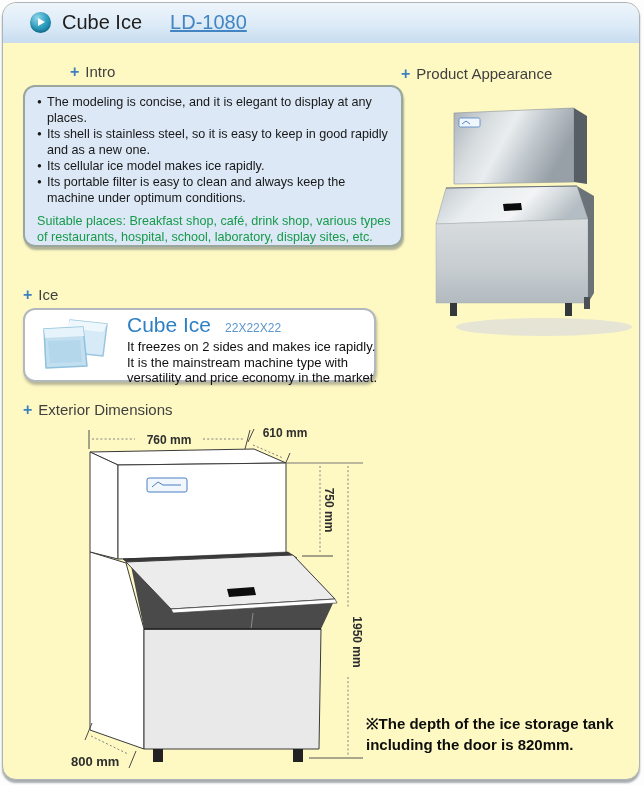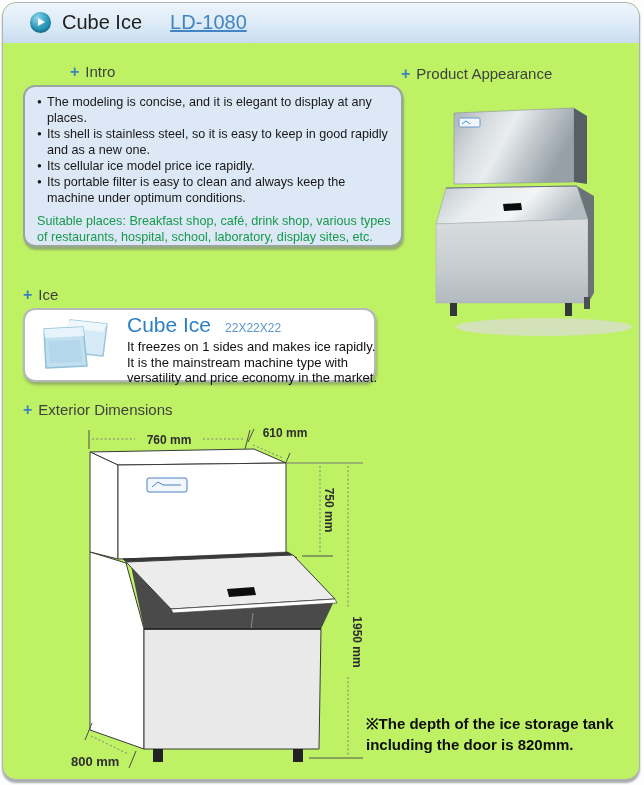--- a/index.html
+++ b/index.html
@@ -3,21 +3,21 @@
 <meta charset="utf-8">
 <style>
   html,body { margin:0; padding:0; }
   body {
     width:644px; height:785px; position:relative;
     background:#fdfdfd;
     font-family:"Liberation Sans", sans-serif;
   }
   .card {
     position:absolute; left:2px; top:2px; width:636px; height:776px;
-    background:#bef264;
+    background:#fef9c3;
     border:1px solid #aeb3b7;
     border-radius:14px;
     box-shadow:0 3px 2px #a9adb0;
     overflow:hidden;
   }
   
   .header {
     position:absolute; left:0; top:0; right:0; height:39px;
     background:linear-gradient(180deg,#eef5fb 0%, #ddebf7 55%, #c8ddf0 100%);
     border-bottom:1px solid #ccdcec;
@@ -87,21 +87,21 @@
   </div>
 
   <div class="sec-h" style="left:20px; top:60px;margin-left:47px;">
     <span class="plus">+</span><span>Intro</span>
   </div>
 
   <div class="intro-box">
     <ul class="bullets">
       <li>The modeling is concise, and it is elegant to display at any places.</li>
       <li>Its shell is stainless steel, so it is easy to keep in good rapidly and as a new one.</li>
-      <li>Its cellular ice model price ice rapidly.</li>
+      <li>Its cellular ice model makes ice rapidly.</li>
       <li>Its portable filter is easy to clean and always keep the machine under optimum conditions.</li>
     </ul>
     <div class="suitable">Suitable places: Breakfast shop, café, drink shop, various types of restaurants, hospital, school, laboratory, display sites, etc.</div>
   </div>
 
   <div class="sec-h" style="left:398px; top:62px;">
     <span class="plus">+</span><span>Product Appearance</span>
   </div>
 
   <svg class="product-figure" width="212" height="244" viewBox="0 0 212 244">
@@ -154,21 +154,21 @@
         <polygon points="8,12 47,10 51,49 10,51" fill="#c2dff0" stroke="#8fc0dc" stroke-width="1.5" stroke-linejoin="round"></polygon>
         <polygon points="8,12 47,10 48,19 9,21" fill="#e6f3fa"></polygon>
         <polygon points="12,24 44,23 46,45 14,46" fill="#aed3ea" opacity="0.7"></polygon>
       </svg>
     </div>
     <div class="ice-text">
       <div class="ice-title-row">
         <span class="ice-name">Cube Ice</span>
         <span class="ice-size">22X22X22</span>
       </div>
-      <div class="ice-desc">It freezes on 1 sides and makes ice rapidly. It is the mainstream machine type with versatility and price economy in the market.</div>
+      <div class="ice-desc">It freezes on 2 sides and makes ice rapidly. It is the mainstream machine type with versatility and price economy in the market.</div>
     </div>
   </div>
 
   <div class="sec-h" style="left:20px; top:398px;">
     <span class="plus">+</span><span>Exterior Dimensions</span>
   </div>
 
   <svg class="dims-svg" width="377" height="357" viewBox="45 420 377 357">
     <g stroke-linejoin="round">
 

